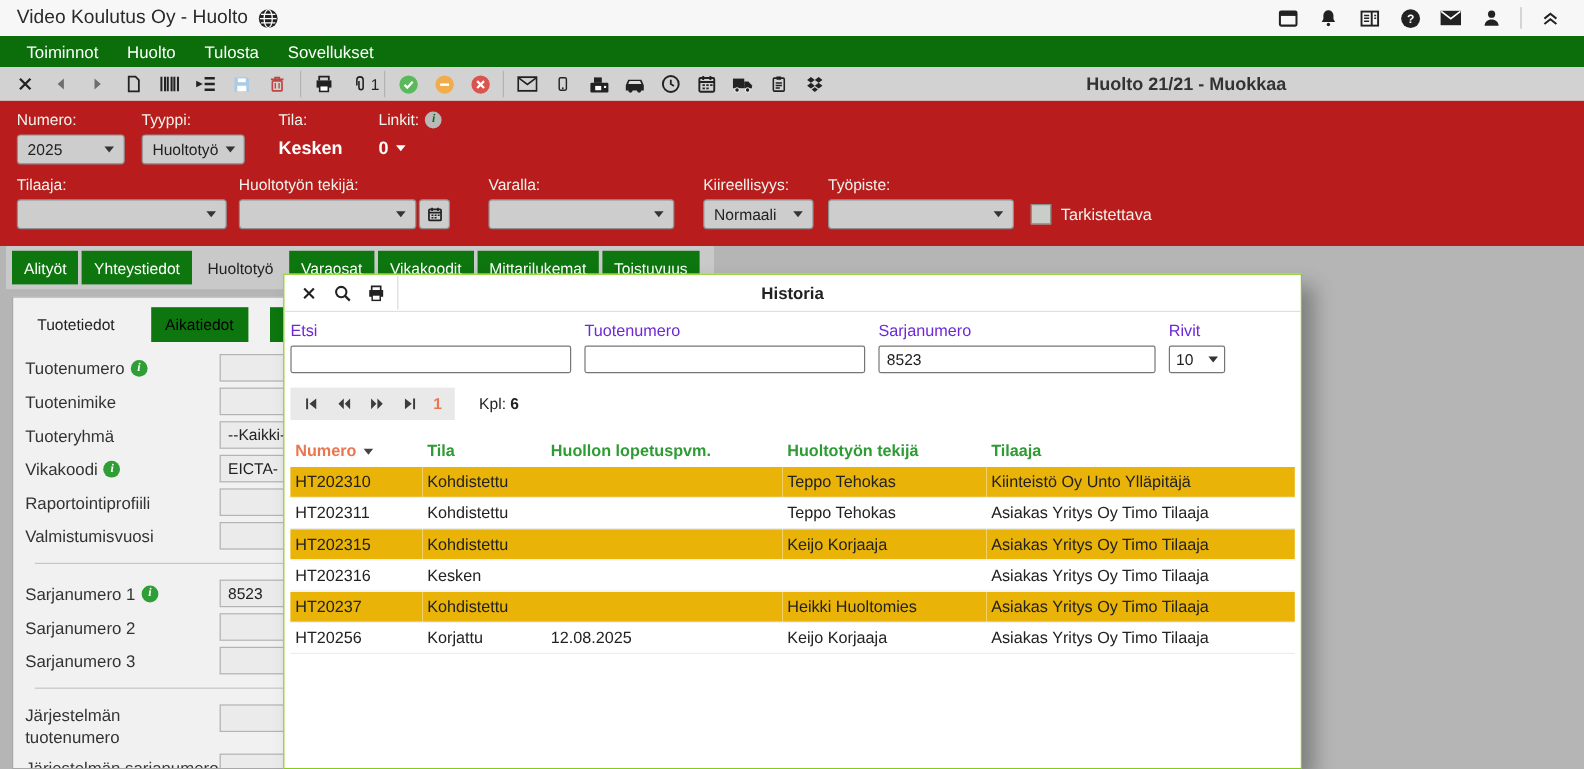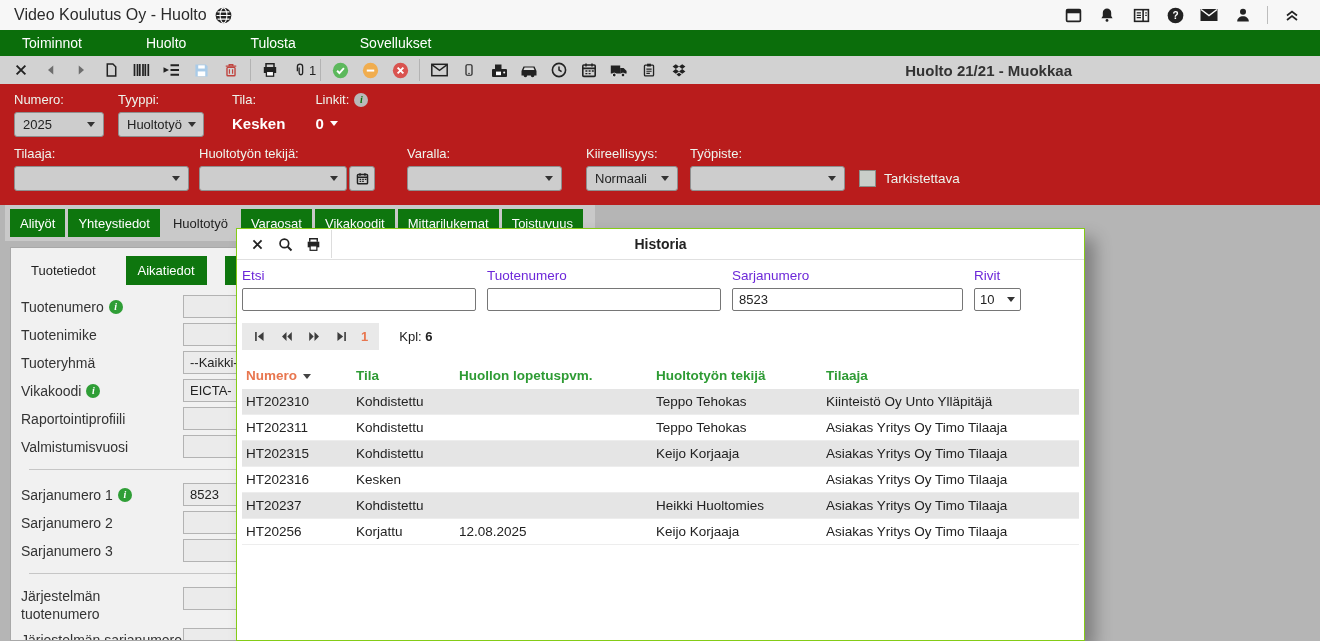--- a/index.html
+++ b/index.html
@@ -8,21 +8,21 @@
 
   
   .titlebar{position:absolute;left:0;top:0;width:100%;height:30px;background:#f7f7f7;display:flex;align-items:center;}
   .app-title{font-size:16px;color:#2b2b2b;margin-left:14px;}
   .globe-badge{margin-left:8px;display:inline-flex;}
   .titlebar-right{margin-left:auto;display:flex;align-items:center;gap:14px;margin-right:18px;color:#222;}
   .tb-ico{display:inline-flex;align-items:center;justify-content:center;width:20px;height:20px;cursor:pointer;}
   .tb-sep{width:1px;height:18px;background:#bdbdbd;}
 
   
-  .menubar{position:absolute;left:0;top:30px;width:100%;height:26px;background:#0b6e0b;display:flex;align-items:center;gap:64px;padding-left:22px;box-sizing:border-box;}
+  .menubar{position:absolute;left:0;top:30px;width:100%;height:26px;background:#0b6e0b;display:flex;align-items:center;gap:24px;padding-left:22px;box-sizing:border-box;}
   .menu-item{color:#fff;font-size:14px;cursor:pointer;}
 
   
   .toolbar{position:absolute;left:0;top:56px;width:100%;height:28px;background:#d2d2d2;display:flex;align-items:center;box-sizing:border-box;padding:0 6px;}
   .t-btn{display:inline-flex;align-items:center;justify-content:center;min-width:30px;height:24px;cursor:pointer;color:#2e2e2e;}
   .t-sep{width:1px;height:22px;background:#b3b3b3;margin:0 4px;}
   .attach-count{font-size:13px;color:#222;margin-left:-6px;}
   .context-title{margin-left:auto;margin-right:242px;font-size:15px;font-weight:bold;color:#333;white-space:nowrap;}
 
   
@@ -45,21 +45,21 @@
   .chk-label{font-size:13.5px;color:#eef5ee;}
 
   
   .content{position:absolute;left:0;top:205px;width:100%;bottom:0;background:#b5b5b5;overflow:hidden;}
   .tabstrip{display:inline-flex;gap:3px;background:#c9c9c9;padding:4px 12px 4px 5px;margin-left:5px;}
   .tab{height:28px;display:flex;align-items:center;padding:0 10px;font-size:13px;background:#0e760e;color:#fff;cursor:pointer;white-space:nowrap;}
   .tab.active{background:transparent;color:#222;}
 
   .panel{position:absolute;left:10px;top:42px;width:1060px;bottom:0;background:#f1f1f1;border:1px solid #a8a8a8;box-sizing:border-box;overflow:hidden;}
   .subtabs{display:inline-flex;gap:18px;margin:8px 0 10px 8px;}
-  .subtab{height:29px;display:flex;align-items:center;padding:0 12px;font-size:13px;background:#0e760e;color:#ffffff;cursor:pointer;white-space:nowrap;}
+  .subtab{height:29px;display:flex;align-items:center;padding:0 12px;font-size:13px;background:#0e760e;color:#000000;cursor:pointer;white-space:nowrap;}
   .subtab.active{background:transparent;color:#222;}
 
   .pform{margin-left:10px;}
   .prow{display:flex;align-items:center;margin:0 0 5px 0;min-height:23px;}
   .prow .plabel{width:162px;font-size:14px;color:#333;display:flex;align-items:center;gap:5px;flex-wrap:wrap;line-height:18px;}
   .pinput{width:120px;height:23px;background:#ebebeb;border:1px solid #b3b3b3;box-sizing:border-box;font-size:13px;color:#222;display:flex;align-items:center;padding:0 6px;}
   .pdivider{border:none;border-top:1px solid #c6c6c6;margin:11px 8px 13px 8px;}
 
   
   .modal{position:absolute;left:236px;top:228px;width:849px;bottom:0;background:#fff;border:1px solid #84cc16;box-sizing:border-box;box-shadow:10px 10px 16px rgba(0,0,0,0.3);z-index:10;}
@@ -78,21 +78,21 @@
   .pg-btn{display:inline-flex;color:#3d3d3d;cursor:pointer;}
   .pg-page{color:#e8764f;font-weight:bold;font-size:13px;cursor:pointer;}
   .kpl{margin-left:20px;font-size:13px;color:#222;}
   .kpl b{font-weight:bold;}
   .m-table{width:calc(100% - 10px);margin:6px 5px 0 5px;border-collapse:collapse;table-layout:fixed;}
   .m-table th{text-align:left;font-size:13.5px;font-weight:bold;color:#2e9b34;padding:6px 4px;cursor:pointer;white-space:nowrap;}
   .m-table th.sorted{color:#e8764f;}
   .m-table th .sortcaret{display:inline-block;width:0;height:0;border-left:4px solid transparent;border-right:4px solid transparent;border-top:5px solid #444;margin-left:6px;vertical-align:middle;}
   .m-table td{font-size:13.5px;color:#222;padding:5px 4px;border-bottom:1px solid #ededed;white-space:nowrap;overflow:hidden;}
   .m-table tbody tr{cursor:pointer;}
-  .m-table tbody tr.stripe{background:#e5e5e5;}
+  .m-table tbody tr.stripe{background:#eab308;}
   .c-numero{width:110px;}.c-tila{width:103px;}.c-pvm{width:197px;}.c-tekija{width:170px;}
 
   svg{display:block;}
 </style>
 </head>
 <body>
 
 <div class="app">
 
   <div class="titlebar">

